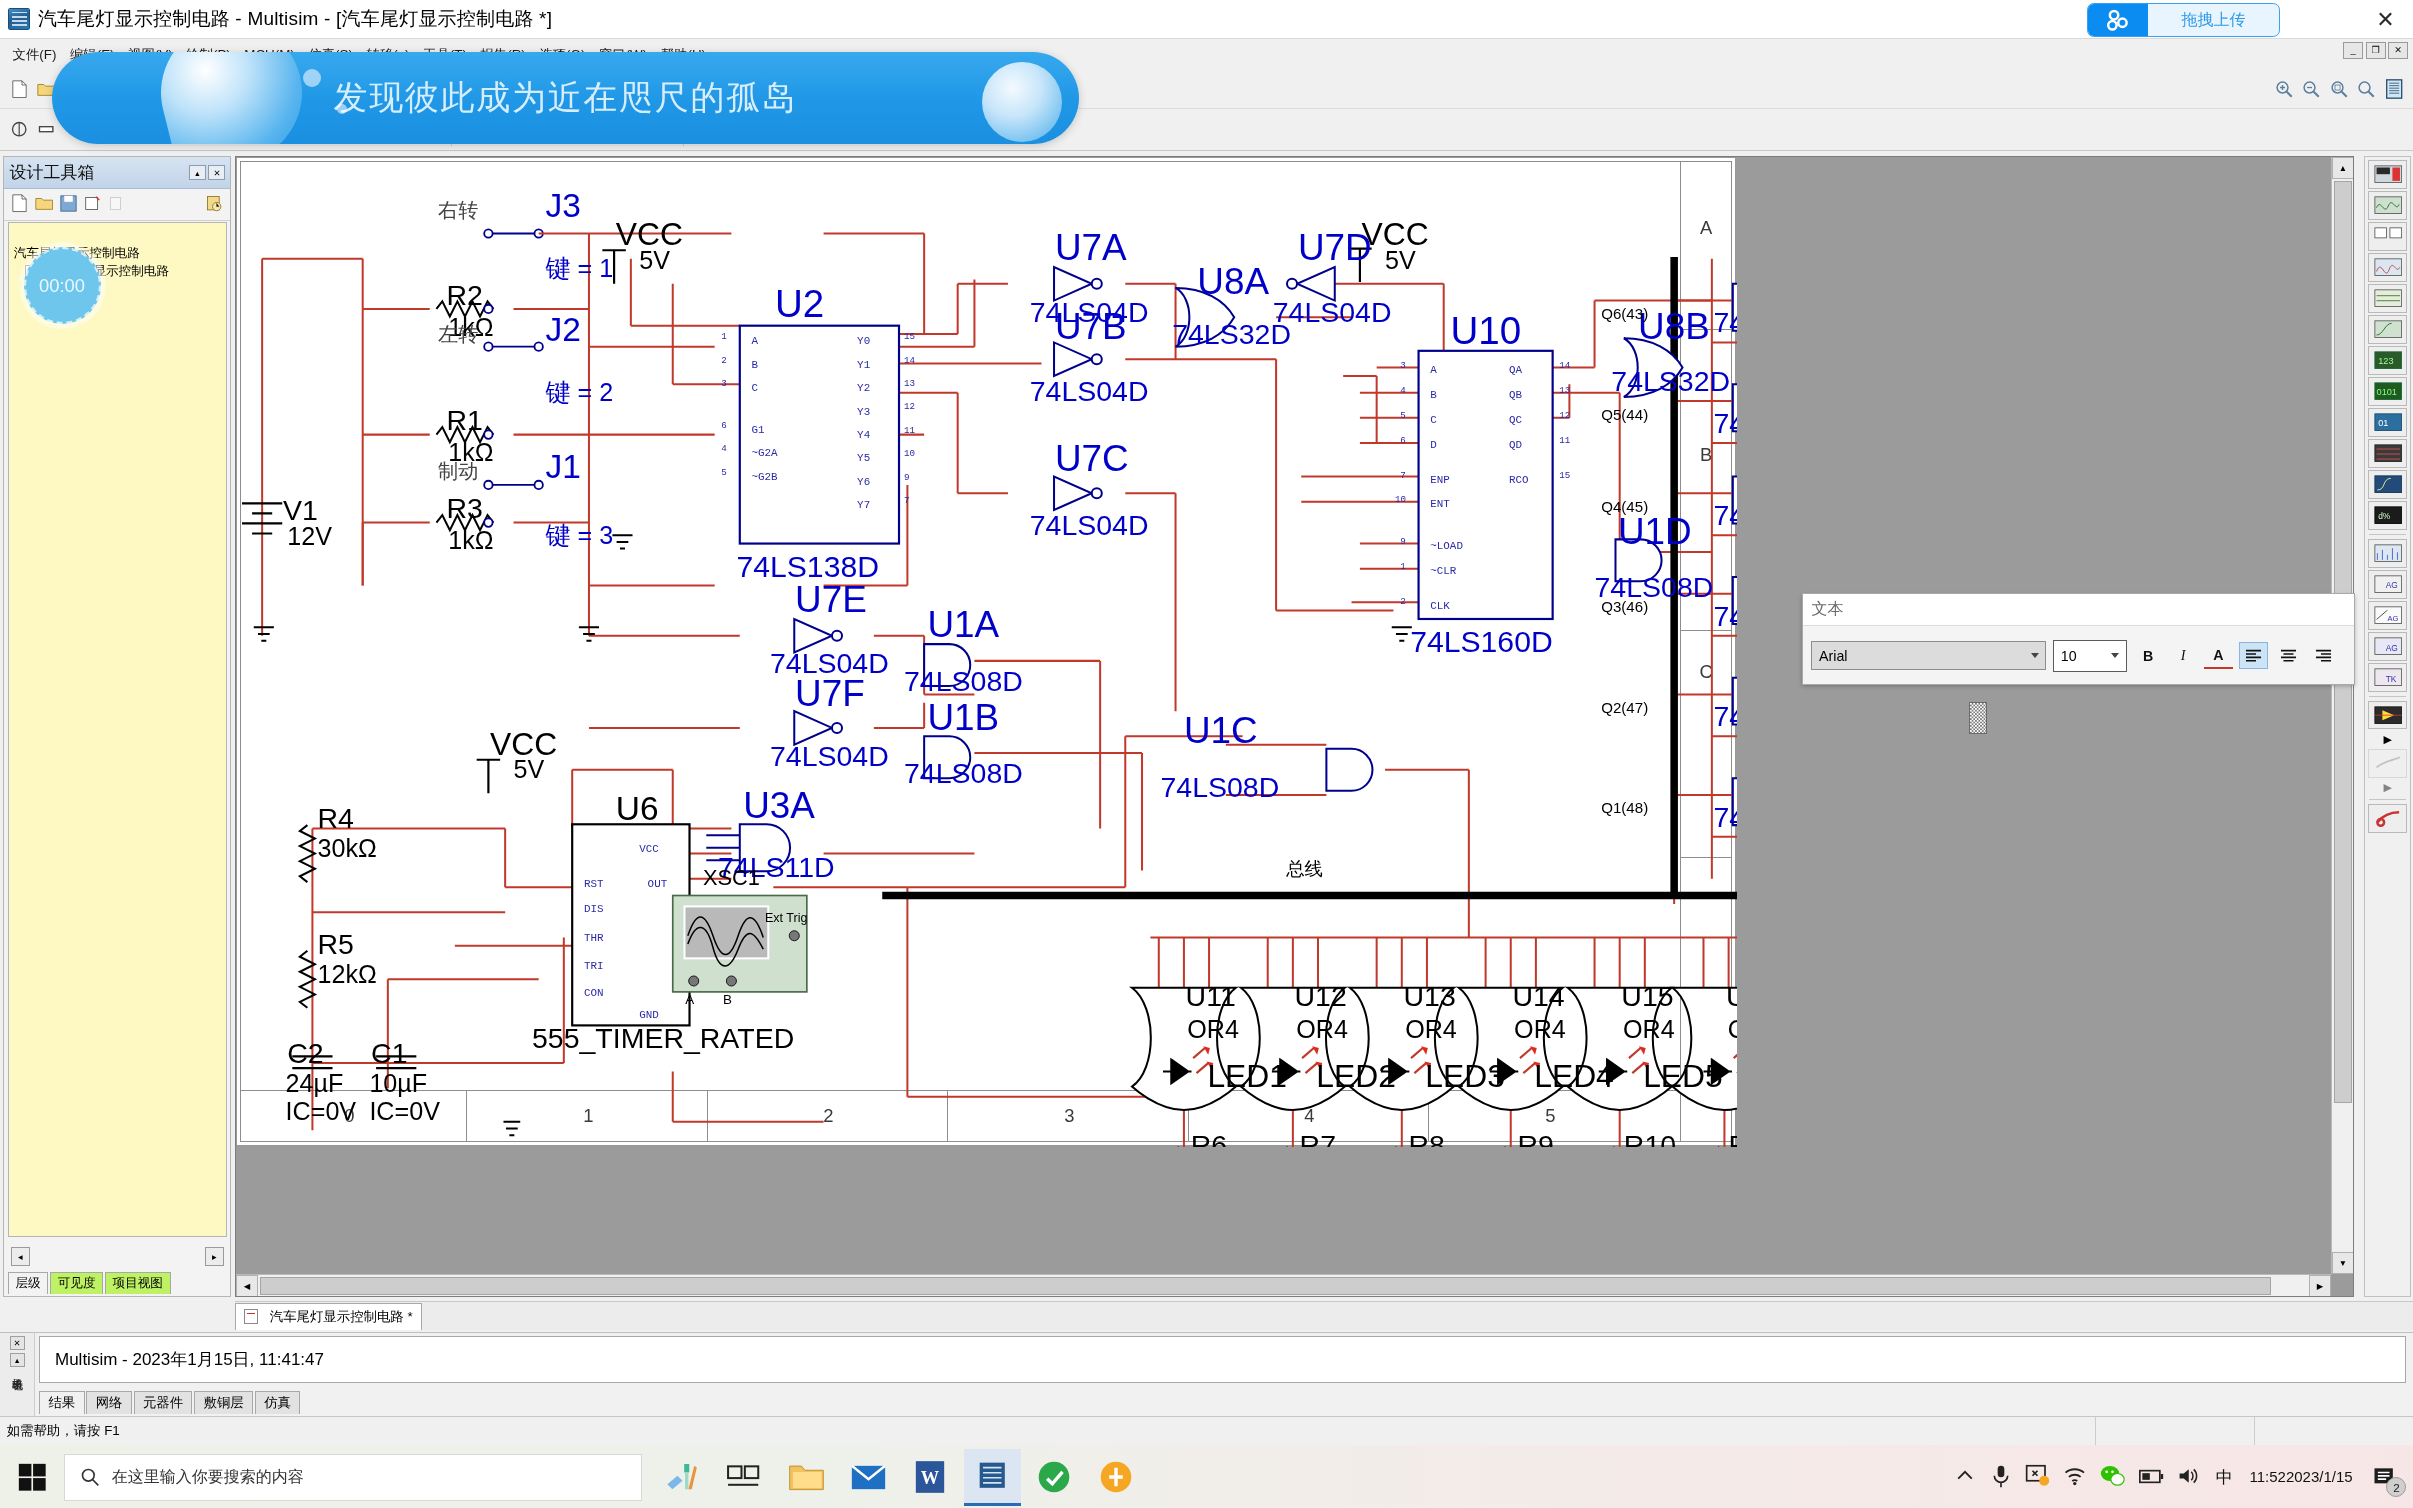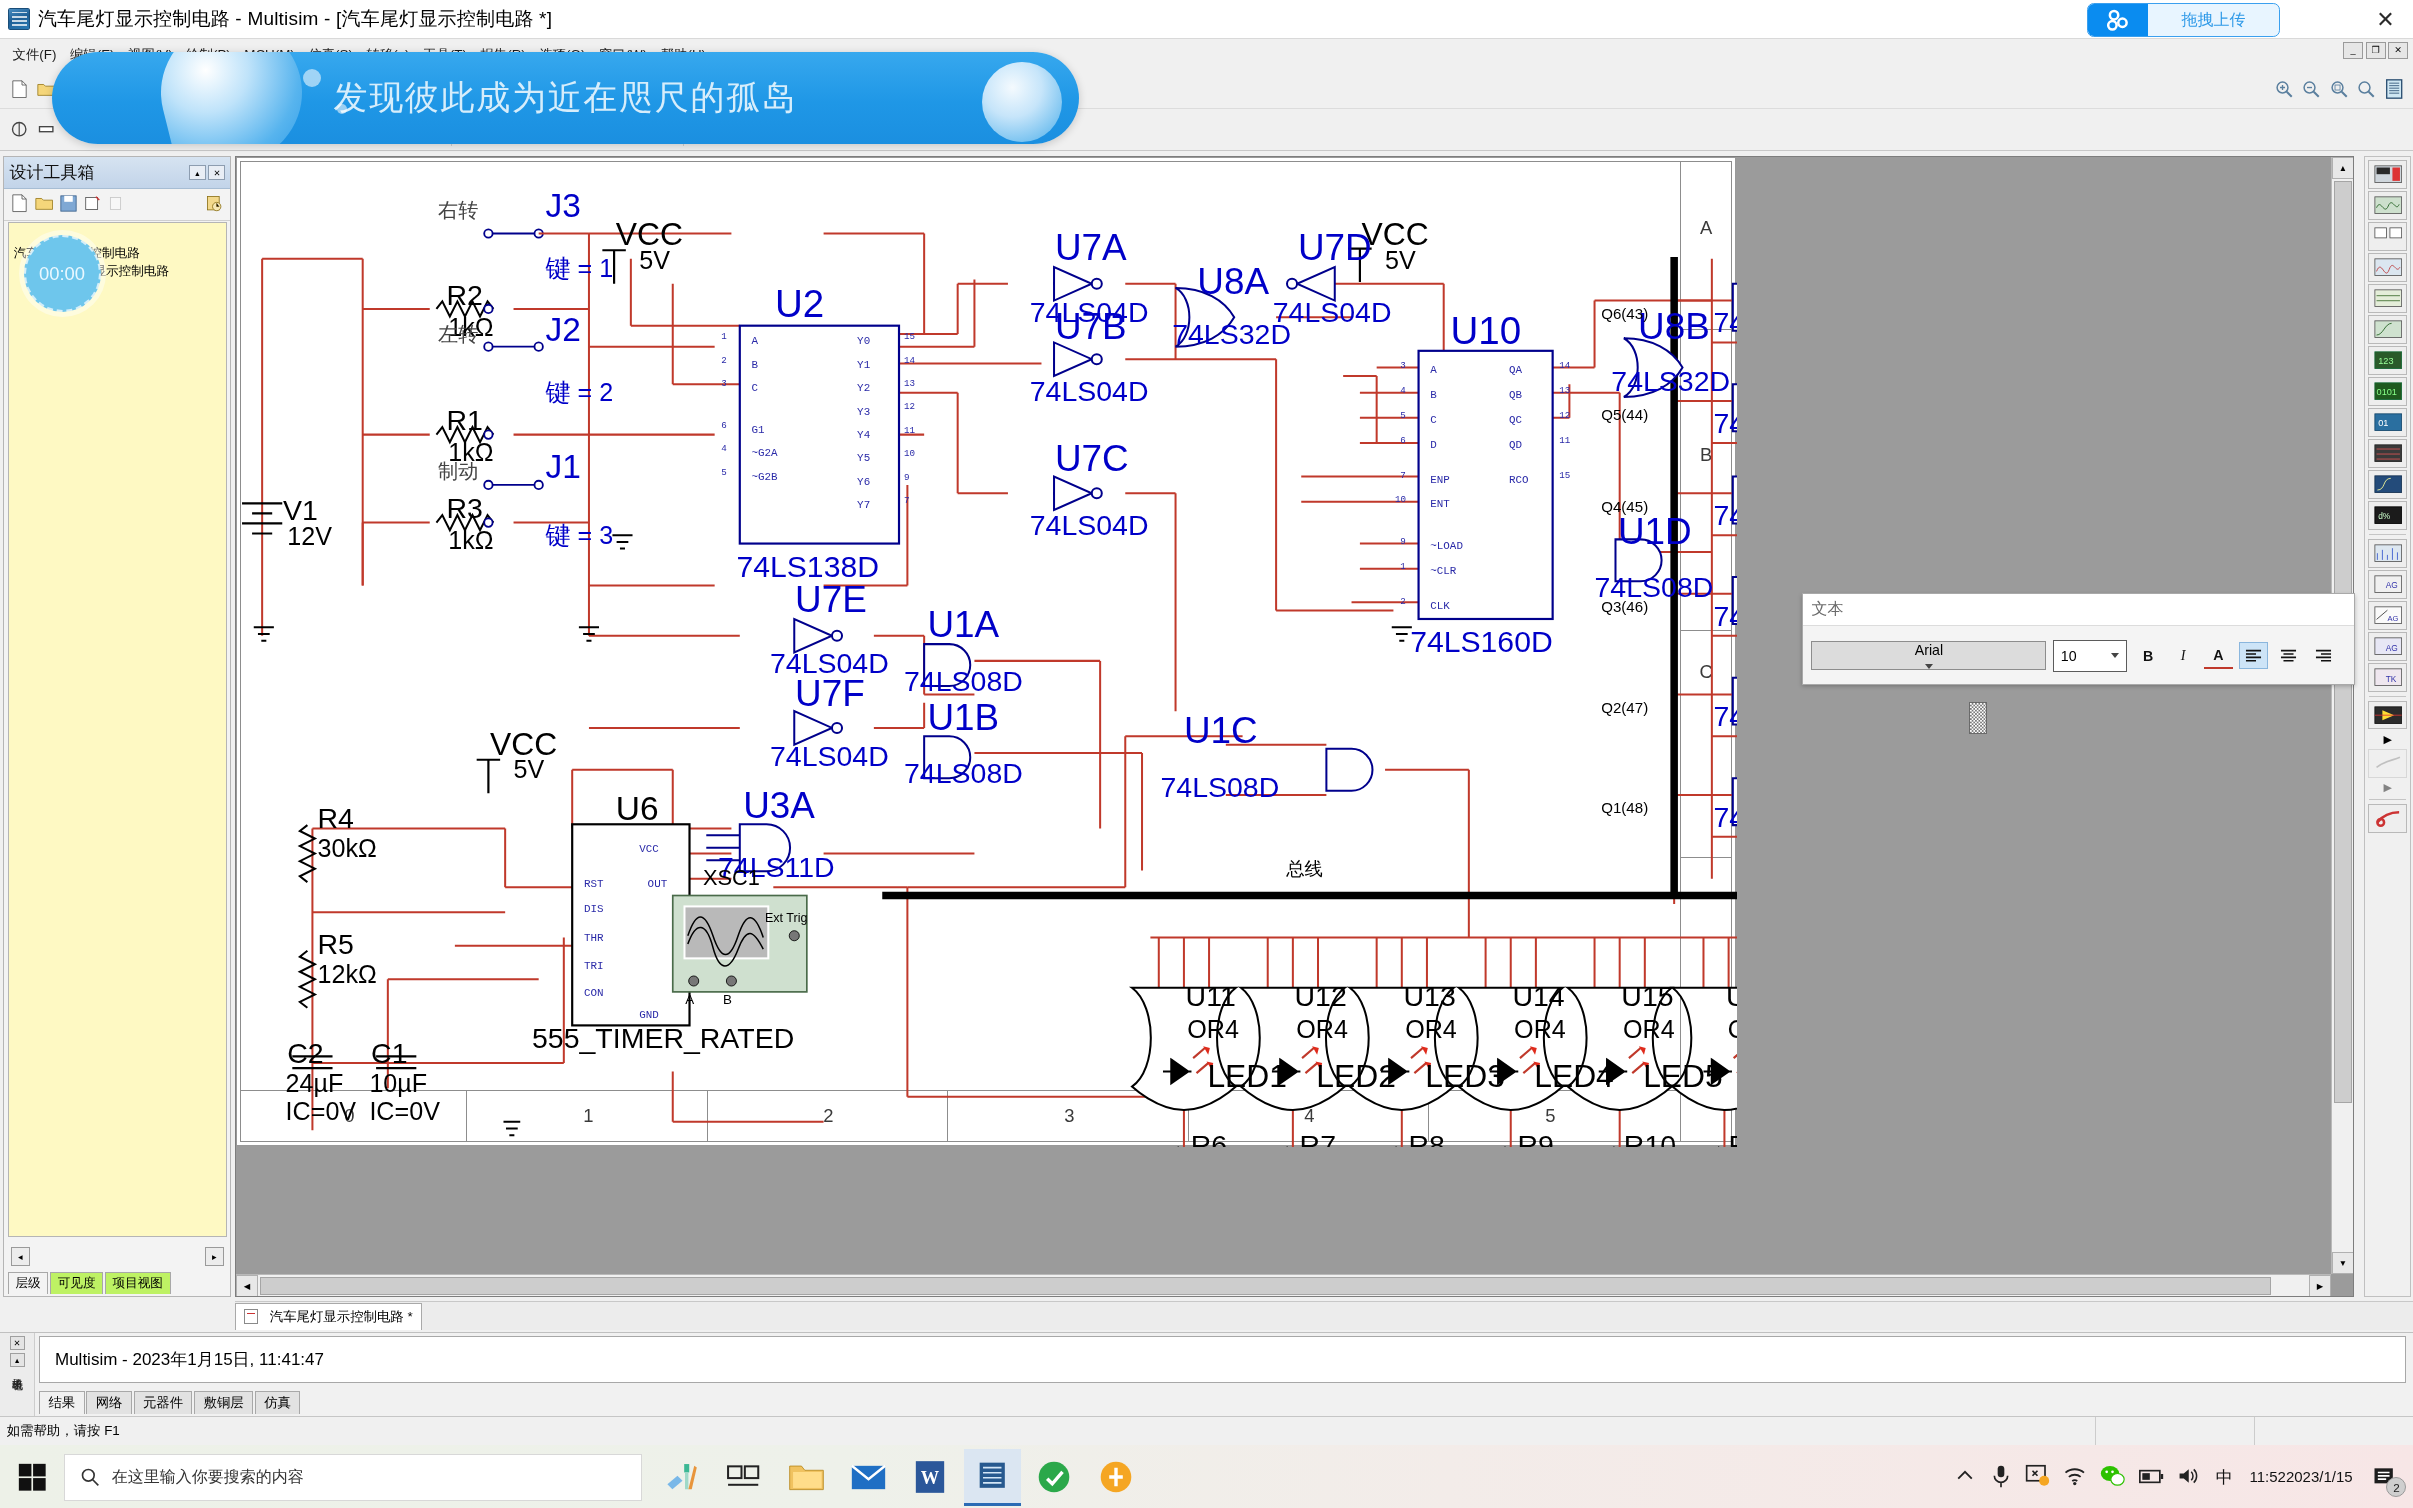--- a/index.html
+++ b/index.html
@@ -92,21 +92,21 @@
   .dtb-bottom{position:absolute;left:3.4px;right:3.4px;bottom:27px;height:25px;display:flex;align-items:center;
     justify-content:space-between;padding:0 3.4px;}
   .arrowbtn{width:18.4px;height:18.4px;border:0.8px solid #9a9a9a;background:#ececec;display:flex;align-items:center;justify-content:center;font-size:9.2px;}
   .dtb-tabs{position:absolute;left:3.4px;right:3.4px;bottom:1.7px;height:23.5px;display:flex;gap:1.7px;align-items:flex-end;}
   .dtb-tab{height:22px;border:0.8px solid #a8a8a8;border-bottom:none;background:#bef264;
     padding:0 6.7px;display:flex;align-items:center;font-size:12.6px;}
   .dtb-tab.active{background:#f3f3f3;}
 
   
   .rec-bubble{
-    position:absolute;left:23.5px;top:235px;width:77px;height:77px;border-radius:50%;
+    position:absolute;left:23.5px;top:247px;width:77px;height:77px;border-radius:50%;
     background:#6ec6ec;border:2.5px dashed rgba(255,255,255,.7);
     display:flex;align-items:center;justify-content:center;color:#eaf8ff;font-size:18.4px;
     box-shadow:0 0 0 5px rgba(255,255,255,.45);
   }
 
   
   .canvas-wrap{
     position:absolute; left:235px; top:156px; width:2119px; height:1141px;
     background:#9b9b9b; border:0.8px solid #7d7d7d; overflow:hidden;
   }
@@ -146,21 +146,21 @@
 
   
   .textbar{
     position:absolute; left:1802px; top:593px; width:553px; height:92px;
     background:#f4f4f4; border:0.8px solid #a9a9a9; box-shadow:0 1.7px 4.2px rgba(0,0,0,.25);
   }
   .textbar-title{height:32px;background:#fff;border-bottom:0.8px solid #dcdcdc;display:flex;align-items:center;
     padding:0 8.4px;font-size:16px;color:#6a6a6a;}
   .textbar-row{height:59px;display:flex;align-items:center;padding:0 8.4px;gap:6.7px;}
   .fontsel{width:235px;height:28.5px;border:0.8px solid #8d8d8d;background:#dcdcdc;display:flex;align-items:center;
-    justify-content:space-between;padding:0 6.7px;font-size:14.2px;flex-direction:column;}
+    justify-content:space-between;padding:0 6.7px;font-size:14.2px;}
   .sizesel{width:74px;height:32px;border:0.8px solid #5b5b5b;background:#fff;display:flex;align-items:center;
     justify-content:space-between;padding:0 6.7px;font-size:14.2px;}
   .fmtbtn{width:28.5px;height:27px;display:flex;align-items:center;justify-content:center;font-size:14.2px;color:#111;}
   .fmtbtn.active{background:#cde4f7;border:0.8px solid #8ab6dd;}
   .sel-handle{position:absolute;left:1969px;top:702px;width:18.4px;height:32px;
     background:repeating-conic-gradient(#7a7a7a 0 25%, #ffffff 0 50%) 0 0/3.4px 3.4px;border:0.8px solid #6a6a6a;}
 
   
   .doc-tabs{position:absolute;left:235px;top:1301px;width:2179px;height:28.5px;background:#ececec;
     border-top:0.8px solid #c8c8c8;display:flex;align-items:flex-end;}

